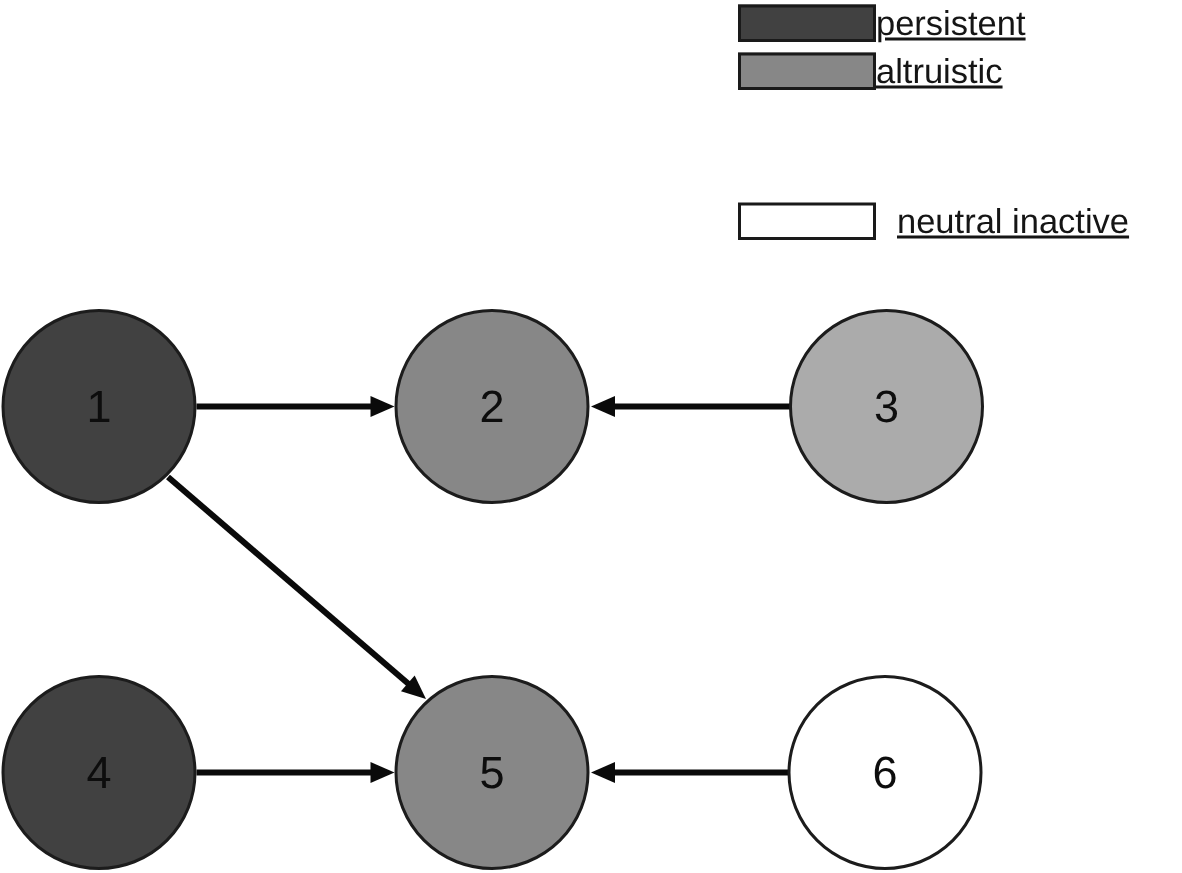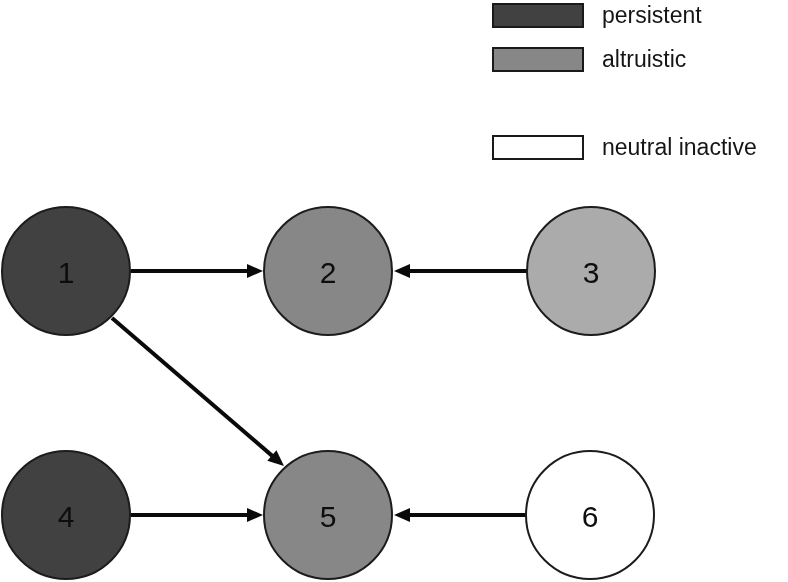--- a/index.html
+++ b/index.html
@@ -35,26 +35,26 @@
     height: 26px;
   }
   .legend-swatch {
     width: 92px;
     height: 25px;
     border: 2px solid #1a1a1a;
     box-sizing: border-box;
     flex: 0 0 auto;
   }
   .legend-label {
-    margin-left: 18px;
     font-size: 23px;
     line-height: 25px;
     color: #151515;
     white-space: nowrap;
     font-family: "Liberation Sans", sans-serif;
+    text-decoration: underline;
   }
   
   #graph {
     position: absolute;
     left: 0;
     top: 0;
     width: 788px;
     height: 582px;
   }
   .node-circle {
@@ -78,25 +78,25 @@
 </head>
 <body>
 
 <div id="canvas">
 
   <div id="legend">
       <div class="legend-row" style="top: 2px;">
         <div class="legend-swatch" style="background: rgb(65, 65, 65); border-color: rgb(26, 26, 26);"></div>
         <div class="legend-label">persistent</div>
       </div>
-      <div class="legend-row" style="top: 46px;">
+      <div class="legend-row" style="top: 34px;">
         <div class="legend-swatch" style="background: rgb(135, 135, 135); border-color: rgb(26, 26, 26);"></div>
         <div class="legend-label">altruistic</div>
       </div>
-      <div class="legend-row" style="top: 134px;">
+      <div class="legend-row" style="top: 134px; gap: 14px;">
         <div class="legend-swatch" style="background: rgb(255, 255, 255); border-color: rgb(26, 26, 26);"></div>
         <div class="legend-label">neutral inactive</div>
       </div>
     </div>
 
   <svg id="graph" viewBox="0 0 788 582" xmlns="http://www.w3.org/2000/svg">
     <g id="edges-layer">
         <g>
           <line x1="131" y1="271" x2="249" y2="271" class="edge-line" stroke="#0a0a0a" stroke-width="4"></line>
           <polygon points="263,271 247,278 247,264" fill="#0a0a0a"></polygon>

